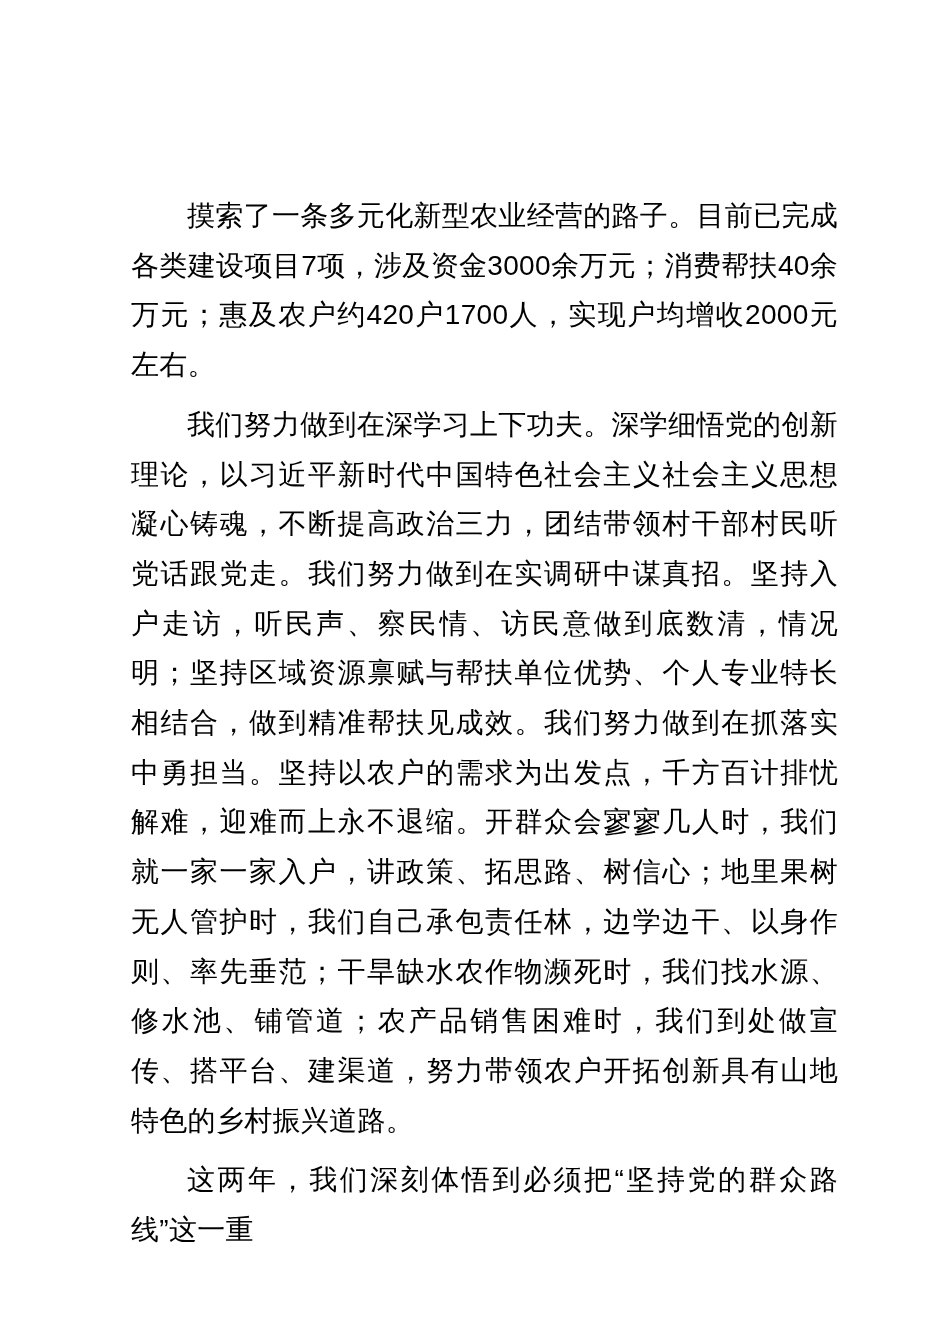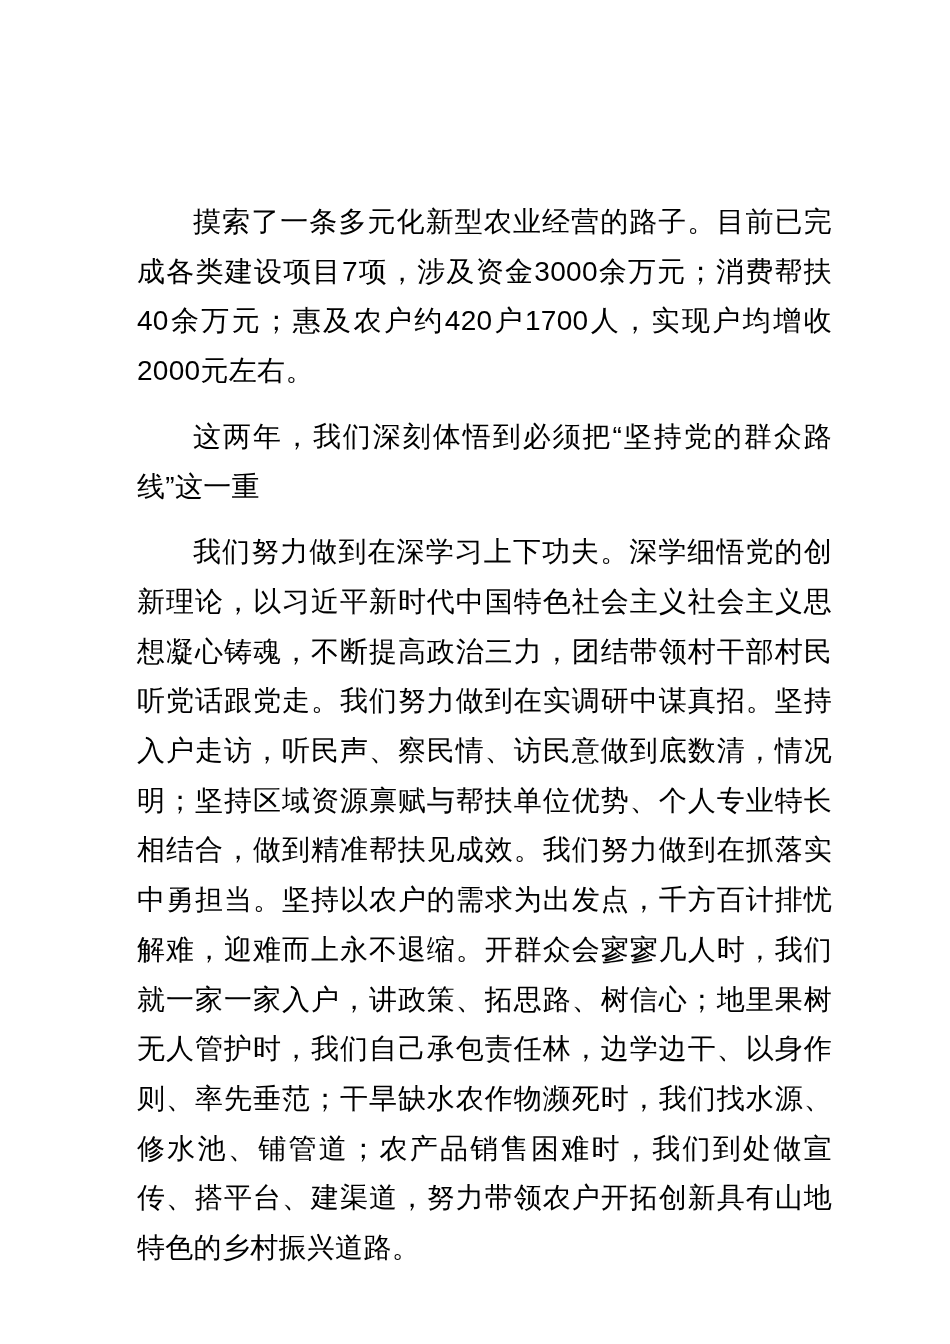--- a/index.html
+++ b/index.html
@@ -24,28 +24,28 @@
     left: 121px;
     top: 181px;
     width: 727px;
     color: #000000;
     font-size: 28px;
     line-height: 49.7px;
     text-align: justify;
     letter-spacing: 0.3px;
   }
   .para {
-    margin: 16px;
+    margin: 10px;
     padding: 0;
     text-indent: 2em;
     text-justify: inter-ideograph;
   }
 </style>
 </head>
 <body>
 
 <div class="page">
   <div class="content">
     <p class="para">摸索了一条多元化新型农业经营的路子。目前已完成各类建设项目7项，涉及资金3000余万元；消费帮扶40余万元；惠及农户约420户1700人，实现户均增收2000元左右。</p>
+    <p class="para">我们努力做到在深学习上下功夫。深学细悟党的创新理论，以习近平新时代中国特色社会主义社会主义思想凝心铸魂，不断提高政治三力，团结带领村干部村民听党话跟党走。我们努力做到在实调研中谋真招。坚持入户走访，听民声、察民情、访民意做到底数清，情况明；坚持区域资源禀赋与帮扶单位优势、个人专业特长相结合，做到精准帮扶见成效。我们努力做到在抓落实中勇担当。坚持以农户的需求为出发点，千方百计排忧解难，迎难而上永不退缩。开群众会寥寥几人时，我们就一家一家入户，讲政策、拓思路、树信心；地里果树无人管护时，我们自己承包责任林，边学边干、以身作则、率先垂范；干旱缺水农作物濒死时，我们找水源、修水池、铺管道；农产品销售困难时，我们到处做宣传、搭平台、建渠道，努力带领农户开拓创新具有山地特色的乡村振兴道路。</p>
     <p class="para">这两年，我们深刻体悟到必须把“坚持党的群众路线”这一重</p>
-    <p class="para">我们努力做到在深学习上下功夫。深学细悟党的创新理论，以习近平新时代中国特色社会主义社会主义思想凝心铸魂，不断提高政治三力，团结带领村干部村民听党话跟党走。我们努力做到在实调研中谋真招。坚持入户走访，听民声、察民情、访民意做到底数清，情况明；坚持区域资源禀赋与帮扶单位优势、个人专业特长相结合，做到精准帮扶见成效。我们努力做到在抓落实中勇担当。坚持以农户的需求为出发点，千方百计排忧解难，迎难而上永不退缩。开群众会寥寥几人时，我们就一家一家入户，讲政策、拓思路、树信心；地里果树无人管护时，我们自己承包责任林，边学边干、以身作则、率先垂范；干旱缺水农作物濒死时，我们找水源、修水池、铺管道；农产品销售困难时，我们到处做宣传、搭平台、建渠道，努力带领农户开拓创新具有山地特色的乡村振兴道路。</p>
   </div>
 </div>
 
 </body></html>

